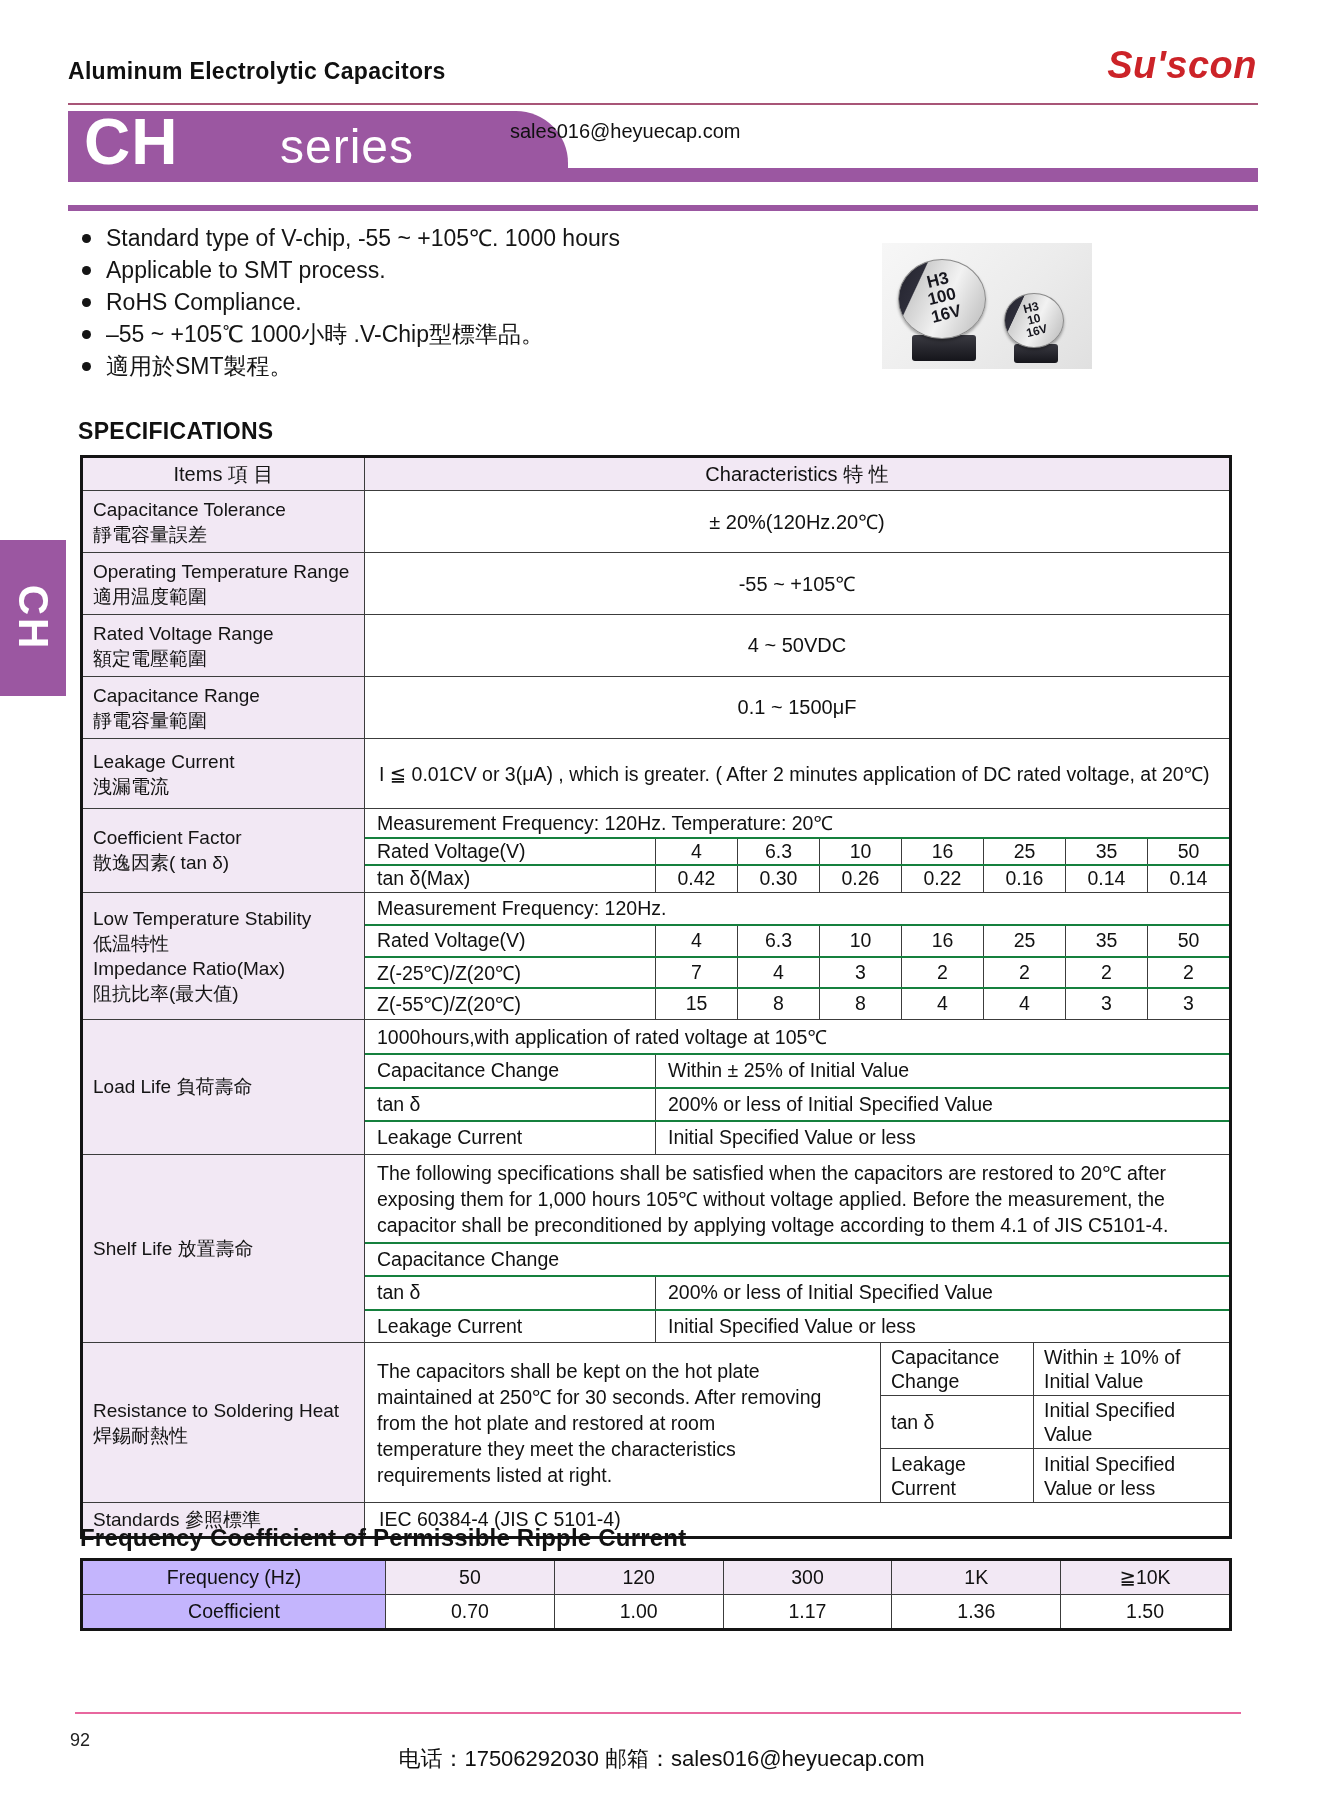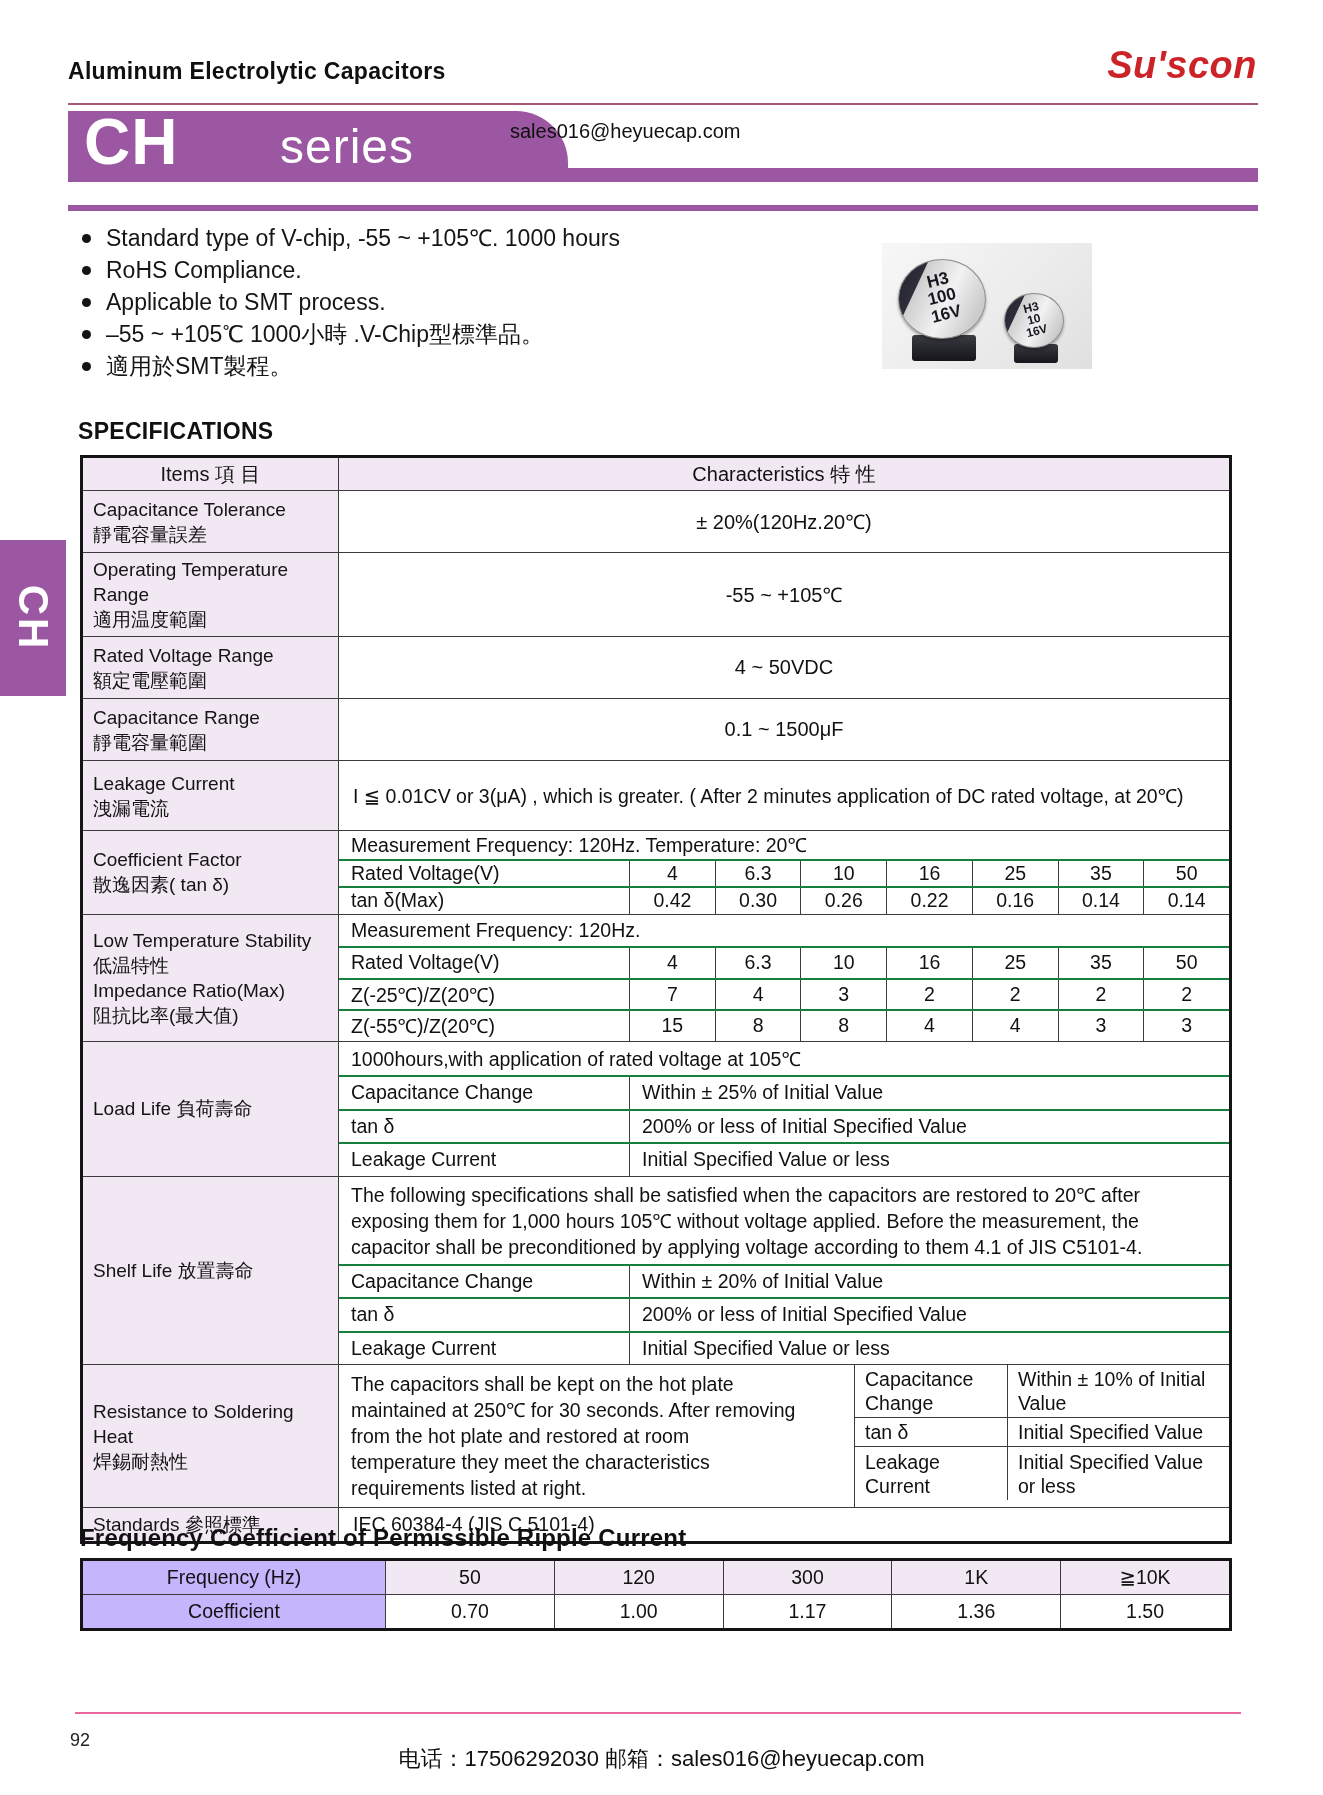--- a/index.html
+++ b/index.html
@@ -47,21 +47,21 @@
   
   .side-tab{position:absolute;left:0;top:540px;width:66px;height:156px;background:#9b57a1;}
   .side-tab span{position:absolute;left:50%;top:50%;transform:translate(-50%,-50%) rotate(90deg);
                  color:#fff;font-size:42px;font-weight:bold;letter-spacing:3px;}
 
   
   .spec-heading{position:absolute;left:78px;top:418px;font-size:23px;font-weight:bold;letter-spacing:.3px;}
   .spec-table{position:absolute;left:80px;top:455px;width:1152px;border:3px solid #141414;background:#fff;}
   .srow{display:flex;border-top:1px solid #3c3c3c;}
   .srow:first-child{border-top:none;}
-  .cell-item{width:256px;background:#f2e8f4;border-right:1px solid #3c3c3c;
+  .cell-item{width:282px;background:#f2e8f4;border-right:1px solid #3c3c3c;
              display:flex;flex-direction:column;justify-content:center;
              padding:4px 6px 4px 10px;font-size:19px;line-height:25px;color:#141414;flex-shrink:0;}
   .cell-char{flex:1;display:flex;flex-direction:column;min-width:0;}
   .char-centered{flex:1;display:flex;align-items:center;justify-content:center;font-size:20px;}
   .char-left{flex:1;display:flex;align-items:center;padding-left:14px;font-size:19.5px;}
   .hdr .cell-item,.hdr .cell-char{background:#f2e8f4;align-items:center;justify-content:center;
         font-size:20px;padding:0;}
   .hdr .cell-char{flex-direction:row;}
   .sub-row{display:flex;border-top:2px solid #15803d;align-items:stretch;}
   .cell-char .sub-row:first-child{border-top:none;}
@@ -117,22 +117,22 @@
   <div class="banner-tab">
     <span class="ch-big">CH</span>
     <span class="series-label">series</span>
   </div>
   <div class="banner-bar"></div>
   <div class="banner-email">sales016@heyuecap.com</div>
   <div class="banner-rule"></div>
 
   <div class="features">
     <div class="feature">Standard type of V-chip, -55 ~ +105℃. 1000 hours</div>
+    <div class="feature">Applicable to SMT process.</div>
     <div class="feature">RoHS Compliance.</div>
-    <div class="feature">Applicable to SMT process.</div>
     <div class="feature">–55 ~ +105℃  1000小時 .V-Chip型標準品。</div>
     <div class="feature">適用於SMT製程。</div>
   </div>
 
   <div class="photo">
     <div class="cap cap-large">
       <div class="cap-body">
         <div class="cap-text">
           <div>H3</div>
           <div>100</div>
@@ -318,21 +318,20 @@
     <div class="srow">
       <div class="cell-item">
         <span>Shelf Life 放置壽命</span>
       </div>
       <div class="cell-char">
         <div class="sub-row para-shelf">
             <div class="para">The following specifications shall be satisfied when the capacitors are restored to 20℃ after exposing them for 1,000 hours 105℃ without voltage applied. Before the measurement, the capacitor shall be preconditioned by applying voltage according to them 4.1 of JIS C5101-4.</div>
           </div>
         <div class="sub-row r33">
           <div class="kv-label">Capacitance Change</div>
-          <div class="kv-value">Within ± 20% of Initial Value</div>
         </div>
         <div class="sub-row r33">
           <div class="kv-label">tan δ</div>
           <div class="kv-value">200% or less of Initial Specified Value</div>
         </div>
         <div class="sub-row r33">
           <div class="kv-label">Leakage Current</div>
           <div class="kv-value">Initial Specified Value or less</div>
         </div>
       </div>

